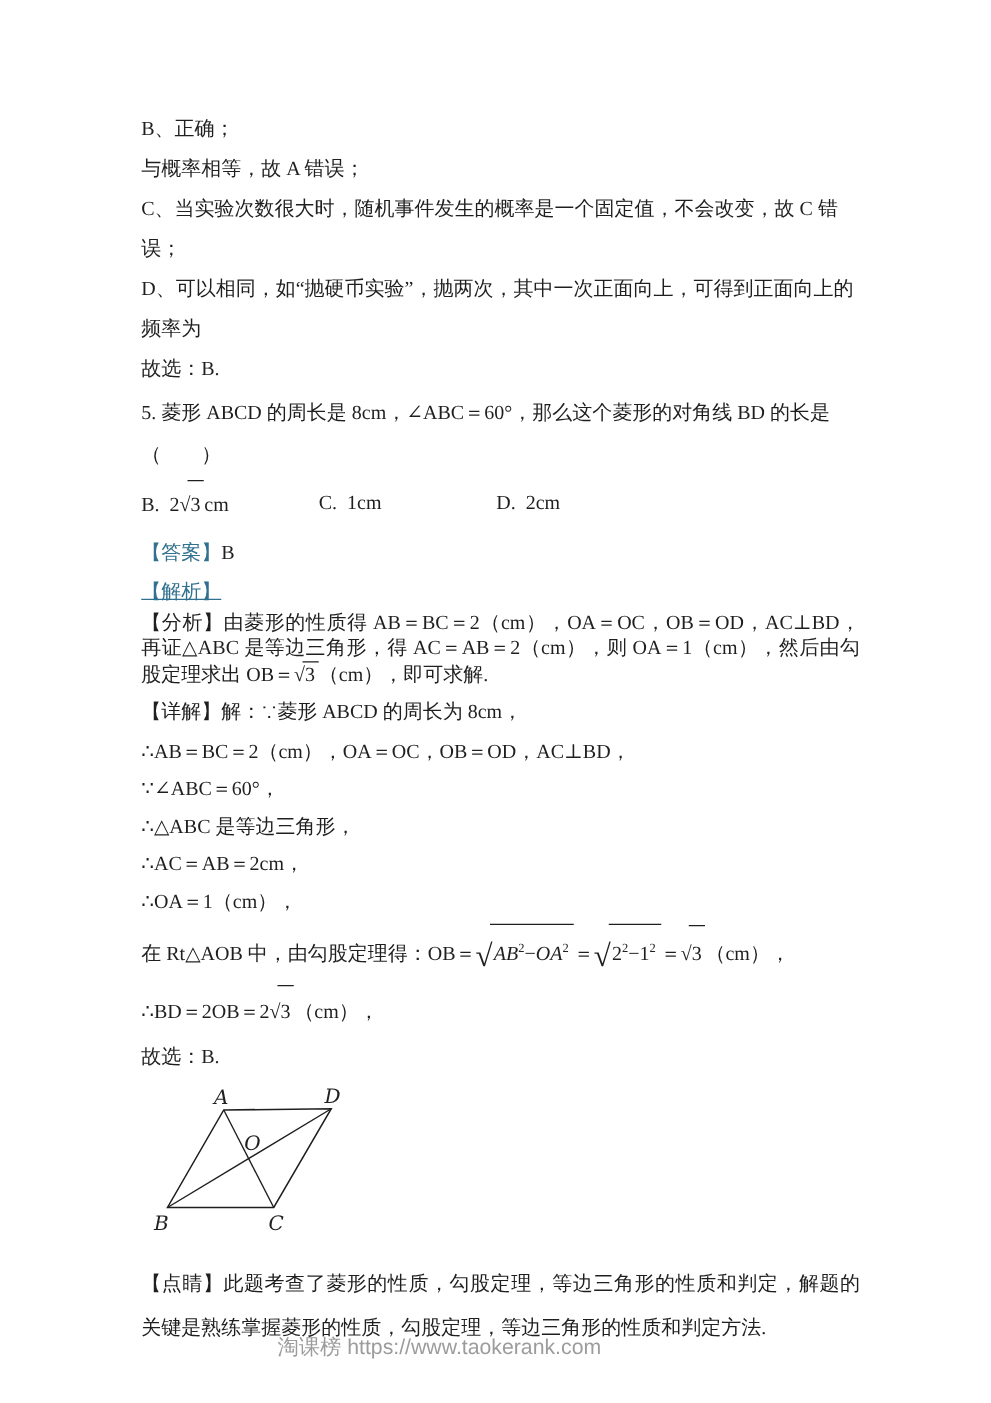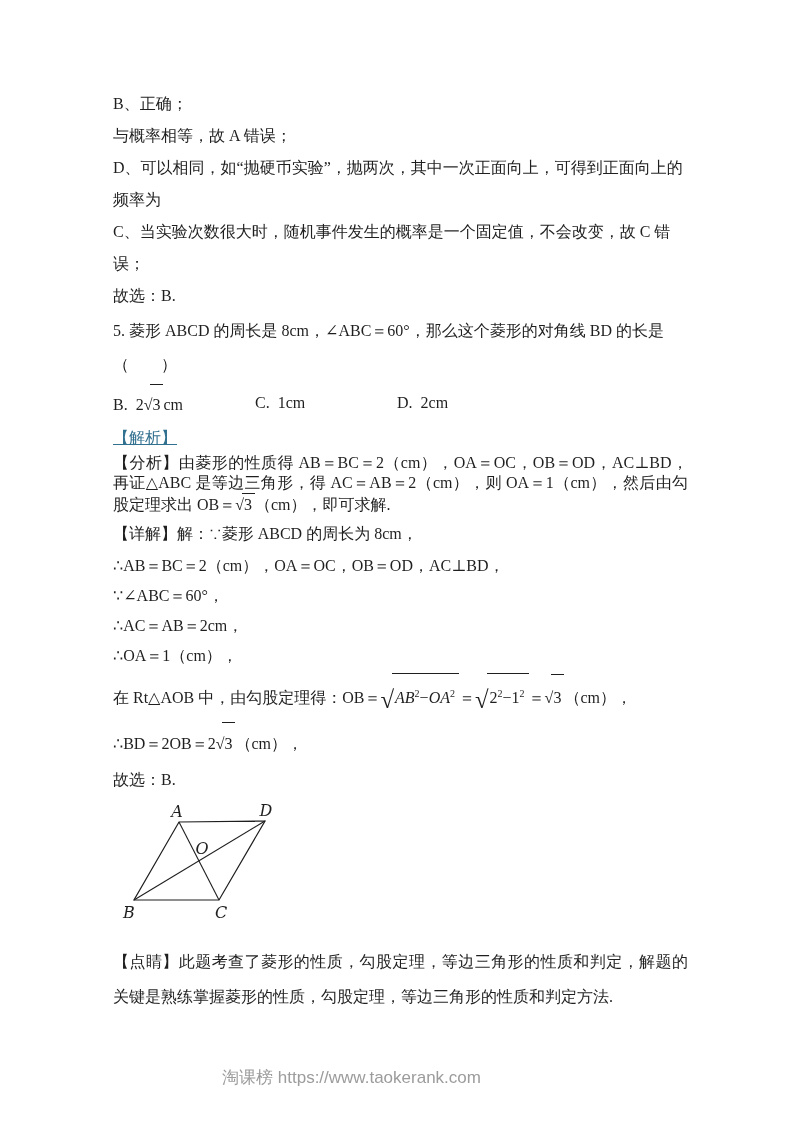--- a/index.html
+++ b/index.html
@@ -57,46 +57,48 @@
   }
 </style>
 </head>
 <body>
 
 <div class="page">
   <div class="content">
 
     <p class="line">B、正确；</p>
     <p class="line">与概率相等，故 A 错误；</p>
+    <p class="line">C、当实验次数很大时，随机事件发生的概率是一个固定值，不会改变，故 C 错误；</p>
     <p class="line">D、可以相同，如“抛硬币实验”，抛两次，其中一次正面向上，可得到正面向上的频率为</p>
-    <p class="line">C、当实验次数很大时，随机事件发生的概率是一个固定值，不会改变，故 C 错误；</p>
     <p class="line">故选：B.</p>
 
     <p class="stem">5. 菱形 ABCD 的周长是 8cm，∠ABC＝60°，那么这个菱形的对角线 BD 的长是（　　）</p>
 
     <div class="options">
       <span class="opt opt-b">
         <span class="lbl">B.</span><span>2</span><span class="sq"><span class="sym">√</span><span class="bar">3</span></span><span>cm</span>
       </span>
       <span class="opt opt-c">
         <span class="lbl">C.</span><span>1cm</span>
       </span>
       <span class="opt opt-d">
         <span class="lbl">D.</span><span>2cm</span>
       </span>
     </div>
 
+    <p class="ans-line"><span class="blue">【答案】</span><span>B</span></p>
 
     <p class="jiexi blue">【解析】</p>
 
     <p class="para"><span>【分析】由菱形的性质得 AB＝BC＝2（cm），OA＝OC，OB＝OD，AC⊥BD，再证△ABC 是等边三角形，得 AC＝AB＝2（cm），则 OA＝1（cm），然后由勾股定理求出 OB＝</span><span class="sq"><span class="sym">√</span><span class="bar">3</span></span><span>（cm），即可求解.</span></p>
 
     <p class="detail-first">【详解】解：∵菱形 ABCD 的周长为 8cm，</p>
     <p class="detail-line">∴AB＝BC＝2（cm），OA＝OC，OB＝OD，AC⊥BD，</p>
     <p class="detail-line">∵∠ABC＝60°，</p>
+    <p class="detail-line">∴△ABC 是等边三角形，</p>
     <p class="detail-line">∴AC＝AB＝2cm，</p>
     <p class="detail-line">∴OA＝1（cm），</p>
 
     <p class="formula-line"><span>在 Rt△AOB 中，由勾股定理得：OB＝</span><span class="sq sqbig"><span class="sym">√</span><span class="bar"><i>AB</i><sup>2</sup><span>−</span><i>OA</i><sup>2</sup></span></span><span>＝</span><span class="sq sqbig"><span class="sym">√</span><span class="bar"><span>2</span><sup>2</sup><span>−</span><span>1</span><sup>2</sup></span></span><span>＝</span><span class="sq"><span class="sym">√</span><span class="bar">3</span></span><span>（cm），</span></p>
 
     <p class="bd-line"><span>∴BD＝2OB＝2</span><span class="sq"><span class="sym">√</span><span class="bar">3</span></span><span>（cm），</span></p>
 
     <p class="concl-line">故选：B.</p>
 
     <div class="figure-wrap">

